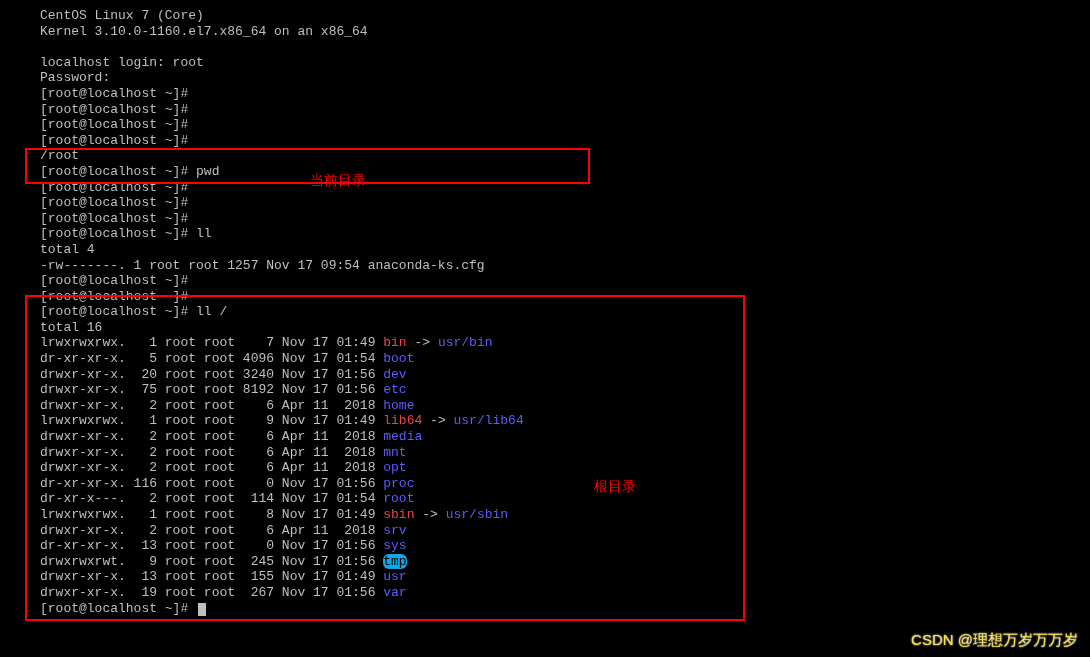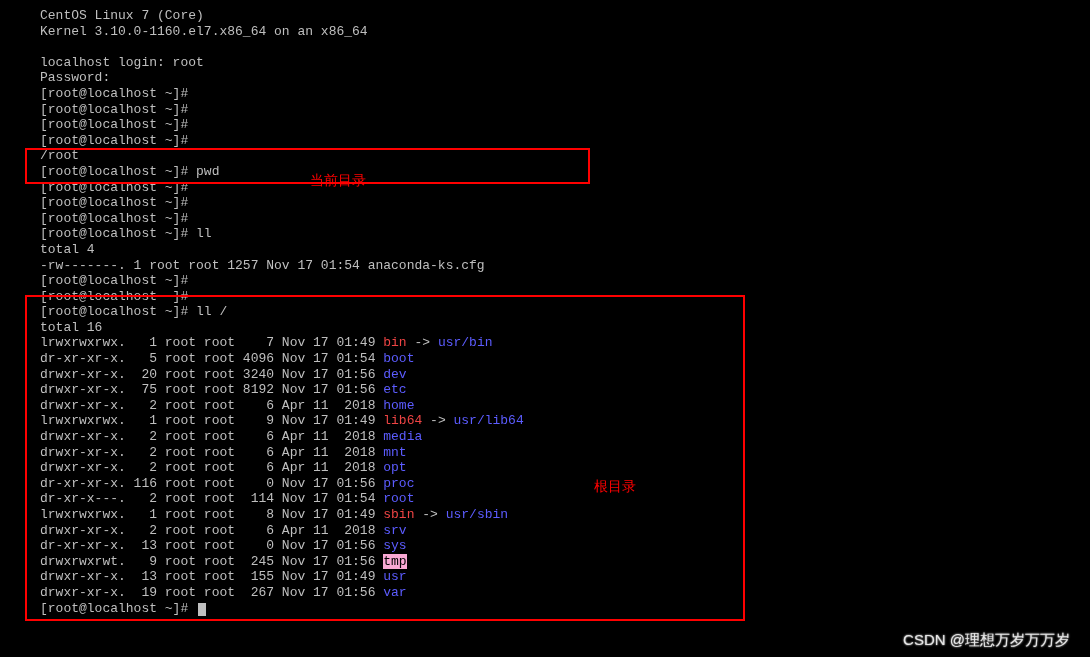--- a/index.html
+++ b/index.html
@@ -26,26 +26,26 @@
     }
     .annotation {
       position: absolute;
       color: #ff0000;
       font-family: "Microsoft YaHei", sans-serif;
       font-size: 14px;
       pointer-events: none;
     }
     .fg-cyan { color: #ef4444; }
     .fg-blue { color: #5c5cff; }
-    .bg-green { background: #f9a8d4; color: #000; }
+    .bg-green { background: #0ea5e9; color: #000; border-radius: 6px; }
     .watermark {
       position: absolute;
-      right: 20px;
+      right: 12px;
       bottom: 8px;
-      color: #e5e5e5;
+      color: #fde047;
       font-family: sans-serif;
       font-size: 15px;
       text-shadow: 0 0 2px #fff;
     }
     #box1 { left: 25px; top: 148px; width: 565px; height: 36px; }
     #box2 { left: 25px; top: 295px; width: 720px; height: 326px; }
     #anno1 { left: 310px; top: 160px; margin-top: 12px; }
     #anno2 { left: 558px; top: 478px; margin-left: 36px; }
     .cursor {
       display: inline-block;
@@ -69,21 +69,21 @@
   <div class="term-line">[root@localhost ~]#</div>
   <div class="term-line">[root@localhost ~]#</div>
   <div class="term-line">[root@localhost ~]#</div>
   <div class="term-line">/root</div>
   <div class="term-line"><span>[root@localhost ~]#</span> <span>pwd</span></div>
   <div class="term-line">[root@localhost ~]#</div>
   <div class="term-line">[root@localhost ~]#</div>
   <div class="term-line">[root@localhost ~]#</div>
   <div class="term-line"><span>[root@localhost ~]#</span> <span>ll</span></div>
   <div class="term-line">total 4</div>
-  <div class="term-line">-rw-------. 1 root root 1257 Nov 17 01:54 anaconda-ks.cfg</div>
+  <div class="term-line">-rw-------. 1 root root 1257 Nov 17 09:54 anaconda-ks.cfg</div>
   <div class="term-line">[root@localhost ~]#</div>
   <div class="term-line">[root@localhost ~]#</div>
   <div class="term-line"><span>[root@localhost ~]#</span> <span>ll /</span></div>
   <div class="term-line">total 16</div>
   <div id="root-listing">
       <div class="term-line">lrwxrwxrwx.   1 root root    7 Nov 17 01:49 <span class="fg-cyan">bin</span> -&gt; <span class="fg-blue">usr/bin</span></div>
       <div class="term-line">dr-xr-xr-x.   5 root root 4096 Nov 17 01:54 <span class="fg-blue">boot</span></div>
       <div class="term-line">drwxr-xr-x.  20 root root 3240 Nov 17 01:56 <span class="fg-blue">dev</span></div>
       <div class="term-line">drwxr-xr-x.  75 root root 8192 Nov 17 01:56 <span class="fg-blue">etc</span></div>
       <div class="term-line">drwxr-xr-x.   2 root root    6 Apr 11  2018 <span class="fg-blue">home</span></div>

